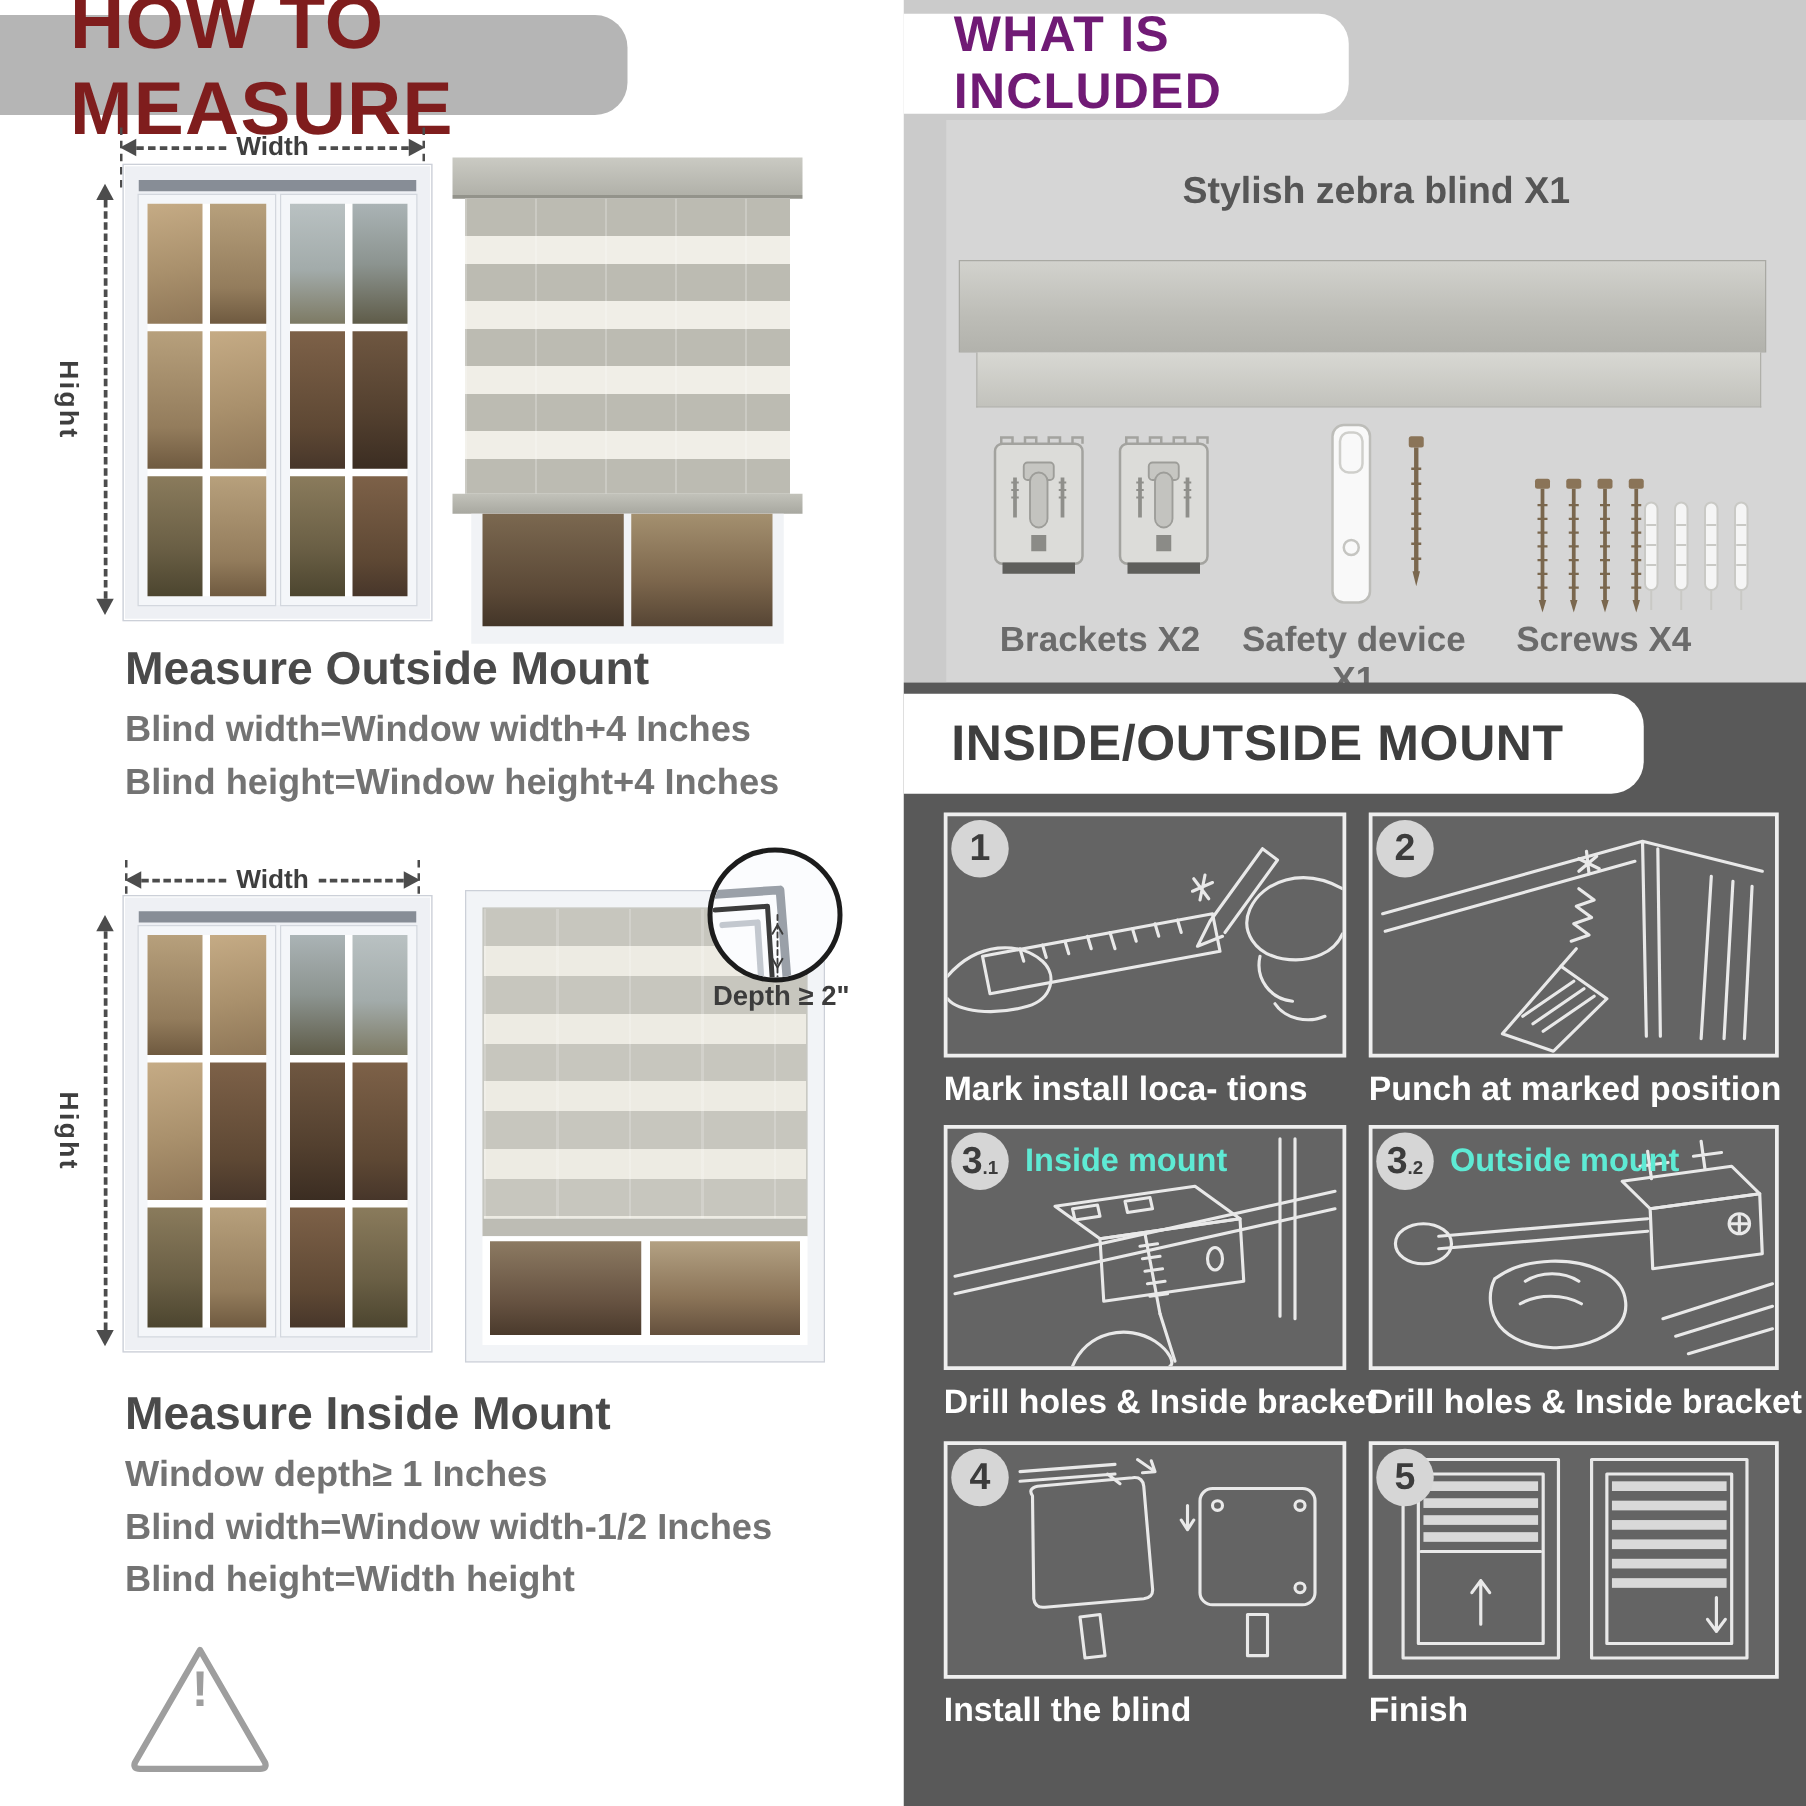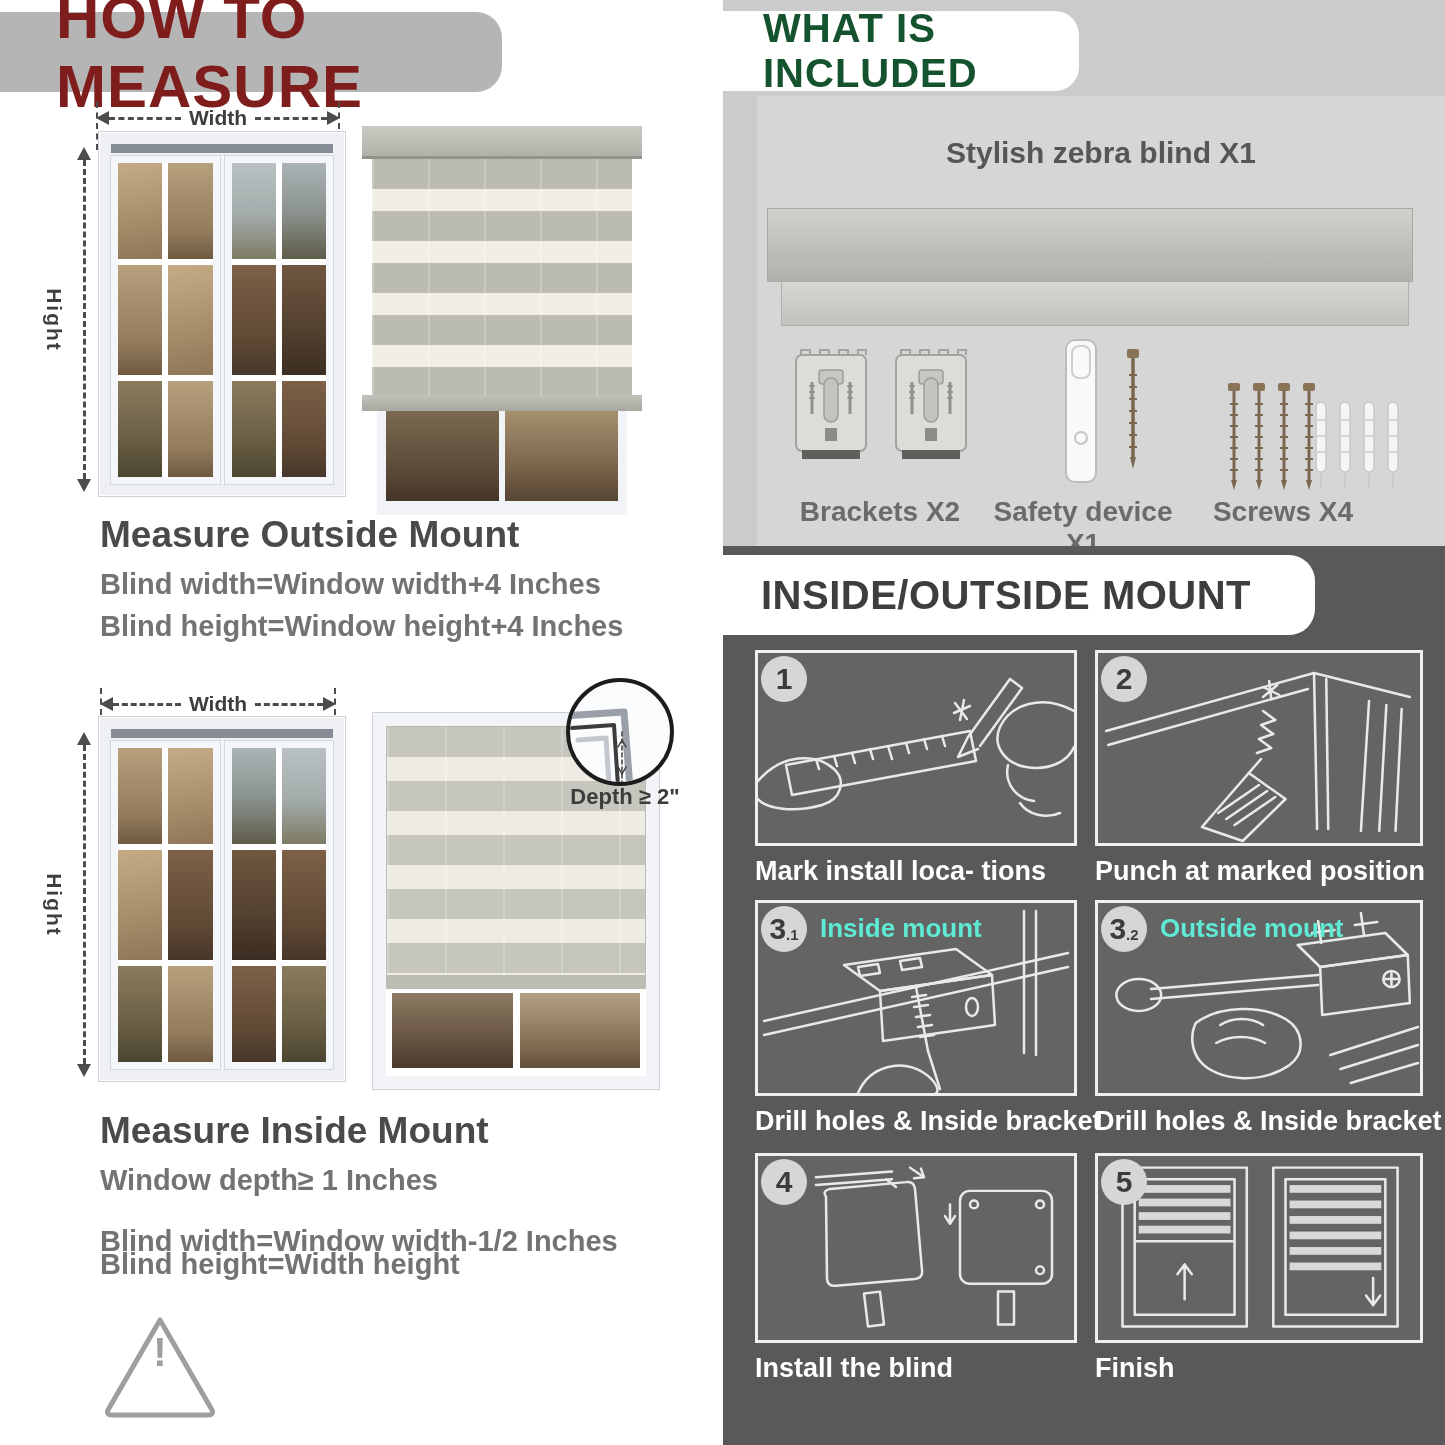--- a/index.html
+++ b/index.html
@@ -5,21 +5,21 @@
   html,body{margin:0;padding:0;background:#fff;}
   #page{position:relative;width:1445px;height:1445px;background:#ffffff;
         font-family:"Liberation Sans",sans-serif;overflow:hidden;}
 
   
   .banner{position:absolute;display:flex;align-items:center;box-sizing:border-box;}
   #how-banner{left:0;top:12px;width:502px;height:80px;background:#b5b5b5;
               border-radius:0 26px 26px 0;padding-left:56px;color:#7f1d1d;
               font-size:60px;font-weight:bold;letter-spacing:1px;}
   #included-banner{left:0;top:11px;width:356px;height:80px;background:#ffffff;
-              border-radius:0 24px 24px 0;padding-left:40px;color:#14532d;
+              border-radius:0 24px 24px 0;padding-left:40px;color:#701a75;
               font-size:40px;font-weight:bold;letter-spacing:1px;}
   #mount-banner{left:0;top:9px;width:592px;height:80px;background:#ffffff;
               border-radius:0 26px 26px 0;padding-left:38px;color:#3e3e3e;
               font-size:40px;font-weight:bold;letter-spacing:.5px;}
 
   
   .dim-h{position:absolute;height:16px;display:flex;align-items:center;}
   .dim-h .line{flex:1;border-top:3px dashed #4c4c4c;height:0;}
   .dim-h .lbl{font-size:21px;font-weight:bold;color:#3e3e3e;margin:0 8px;white-space:nowrap;}
   .ah-l{width:0;height:0;border-top:7px solid transparent;border-bottom:7px solid transparent;border-right:13px solid #4c4c4c;}
@@ -242,21 +242,21 @@
       <path d="M2,46 L44,43 L48,104" style="stroke:#3c3c3c;stroke-width:4;fill:none"></path>
       <path d="M8,58 L36,56 L39,102" style="stroke:#c3c8cf;stroke-width:5;fill:none"></path>
       <path d="M52,50 L52,100" style="stroke:#3c3c3c;stroke-width:1.5;stroke-dasharray:4 3;fill:none"></path>
       <path d="M52,58 l-4,7 M52,58 l4,7 M52,92 l-4,-7 M52,92 l4,-7" style="stroke:#3c3c3c;stroke-width:1.5;fill:none"></path>
     </svg>
   </div>
   <div id="depth-label">Depth ≥ 2"</div>
 
   <div class="h-big" style="left:100px;top:1110px;">Measure Inside Mount</div>
   <div class="h-sub" style="left:100px;top:1160px;">Window depth≥ 1 Inches</div>
-  <div class="h-sub" style="left:100px;top:1202px;margin-top:19px;">Blind width=Window width-1/2 Inches</div>
+  <div class="h-sub" style="left:100px;top:1202px;">Blind width=Window width-1/2 Inches</div>
   <div class="h-sub" style="left:100px;top:1244px;">Blind height=Width height</div>
 
   <svg id="warning-tri" viewBox="0 0 128 110">
     <path d="M64,8 L116,98 Q118,103 112,103 L16,103 Q10,103 12,98 Z" style="fill:none;stroke:#9e9e9e;stroke-width:5;stroke-linejoin:round"></path>
   </svg>
   <div id="warning-mark">!</div>
 
   <div id="right-top">
     <div class="banner" id="included-banner">
       <span>WHAT IS INCLUDED</span>

